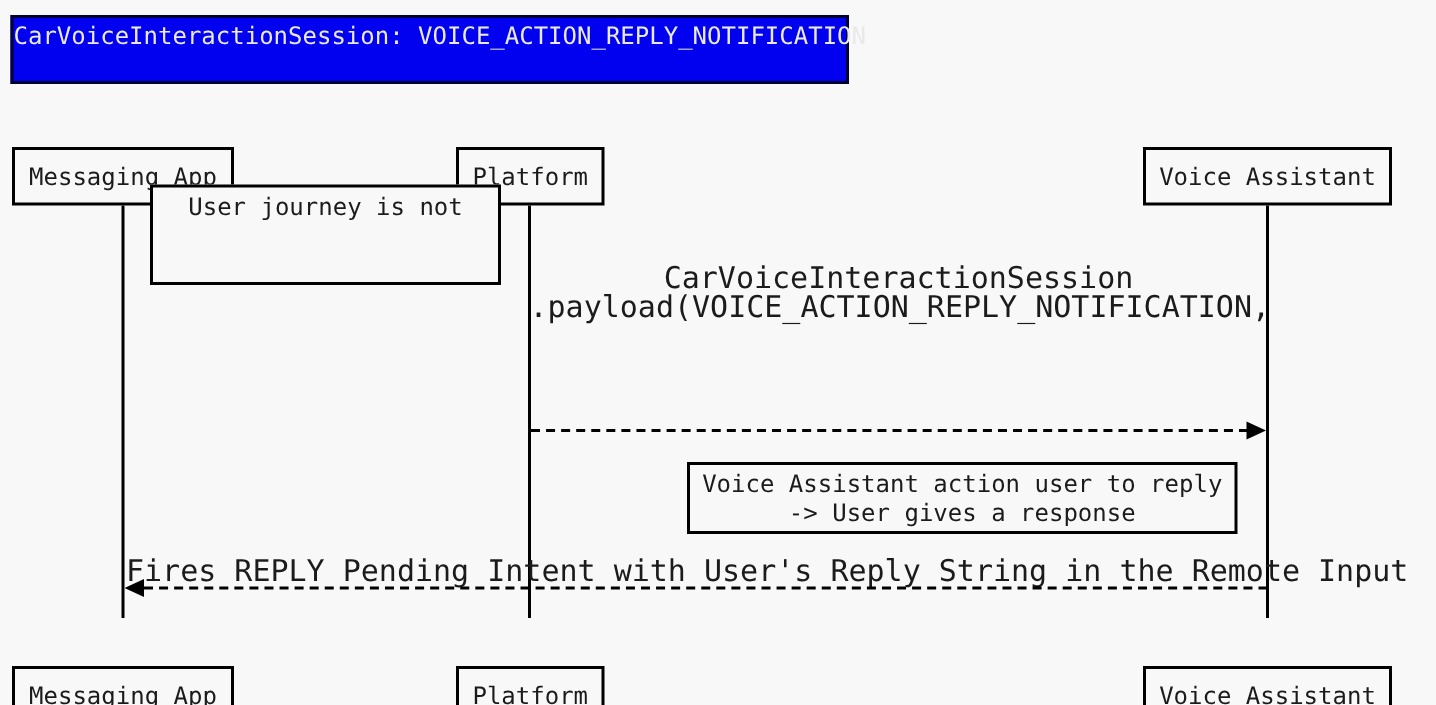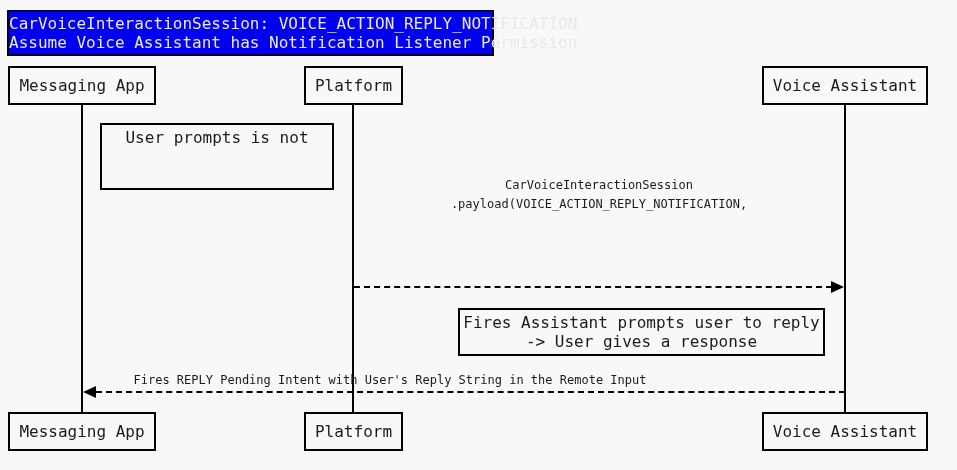--- a/index.html
+++ b/index.html
@@ -12,21 +12,21 @@
     width: 957px;
     height: 470px;
     background: #F8F8F8;
     font-family: "DejaVu Sans Mono", "Liberation Mono", monospace;
     color: #1b1b1b;
     overflow: hidden;
   }
   .title-box {
     position: absolute;
     left: 7px; top: 10px;
-    width: 487px; height: 46px;
+    width: 559px; height: 46px;
     box-sizing: border-box;
     background: #0101EF;
     border: 2px solid #000033;
     color: #E9E9E9;
     font-size: 16px;
     line-height: 19px;
     text-align: center;
     padding-top: 2px;
     white-space: nowrap;
   }
@@ -34,20 +34,21 @@
     position: absolute;
     height: 39px;
     box-sizing: border-box;
     border: 2px solid #000000;
     background: #F8F8F8;
     display: flex;
     align-items: center;
     justify-content: center;
     font-size: 16px;
     white-space: nowrap;
+    margin-top: 32px;
   }
   .lifeline {
     position: absolute;
     top: 105px;
     height: 307px;
     width: 2px;
     background: #000000;
   }
   .note-box {
     position: absolute;
@@ -55,21 +56,21 @@
     border: 2px solid #000000;
     background: #F8F8F8;
     font-size: 16px;
     line-height: 19px;
     text-align: center;
     padding-top: 3px;
     white-space: nowrap;
   }
   .msg-label {
     position: absolute;
-    font-size: 12px;
+    font-size: 20px;
     line-height: 19px;
     text-align: center;
     white-space: nowrap;
   }
   .dash-line {
     position: absolute;
     height: 0;
     border-top: 2px dashed #000000;
   }
   .arrowhead-right {
@@ -87,51 +88,50 @@
     border-bottom: 6px solid transparent;
   }
 </style>
 </head>
 <body>
 
 <div id="canvas">
 
   <div class="title-box">
     <div>CarVoiceInteractionSession: VOICE_ACTION_REPLY_NOTIFICATION</div>
-    <div>Assume Voice Assistant has Notification Listener Permission</div>
   </div>
 
   <div class="lifeline" style="left:81px;"></div>
   <div class="lifeline" style="left:352px;"></div>
   <div class="lifeline" style="left:844px;"></div>
 
   <div class="actor-box" style="left:8px; top:66px; width:148px;">
     <span>Messaging App</span>
   </div>
   <div class="actor-box" style="left:304px; top:66px; width:99px;">
     <span>Platform</span>
   </div>
   <div class="actor-box" style="left:762px; top:66px; width:166px;">
     <span>Voice Assistant</span>
   </div>
 
   <div class="note-box" style="left:100px; top:123px; width:234px; height:67px;">
-    <div>User prompts is not</div>
+    <div>User journey is not</div>
   </div>
 
   <div class="msg-label" style="left:353px; top:176px; width:492px;">
     <div>CarVoiceInteractionSession</div>
     <div>.payload(VOICE_ACTION_REPLY_NOTIFICATION,</div>
   </div>
 
   <div class="dash-line" style="left:354px; top:286px; width:478px;"></div>
   <div class="arrowhead-right" style="left:831px; top:281px;"></div>
 
   <div class="note-box" style="left:458px; top:308px; width:367px; height:48px;">
-    <div>Fires Assistant prompts user to reply</div>
+    <div>Voice Assistant action user to reply</div>
     <div>-&gt; User gives a response</div>
   </div>
 
   <div class="msg-label" style="left:84px; top:371px; width:612px;">
     <div>Fires REPLY Pending Intent with User's Reply String in the Remote Input</div>
   </div>
 
   <div class="dash-line" style="left:96px; top:391px; width:749px;"></div>
   <div class="arrowhead-left" style="left:83px; top:386px;"></div>
 

